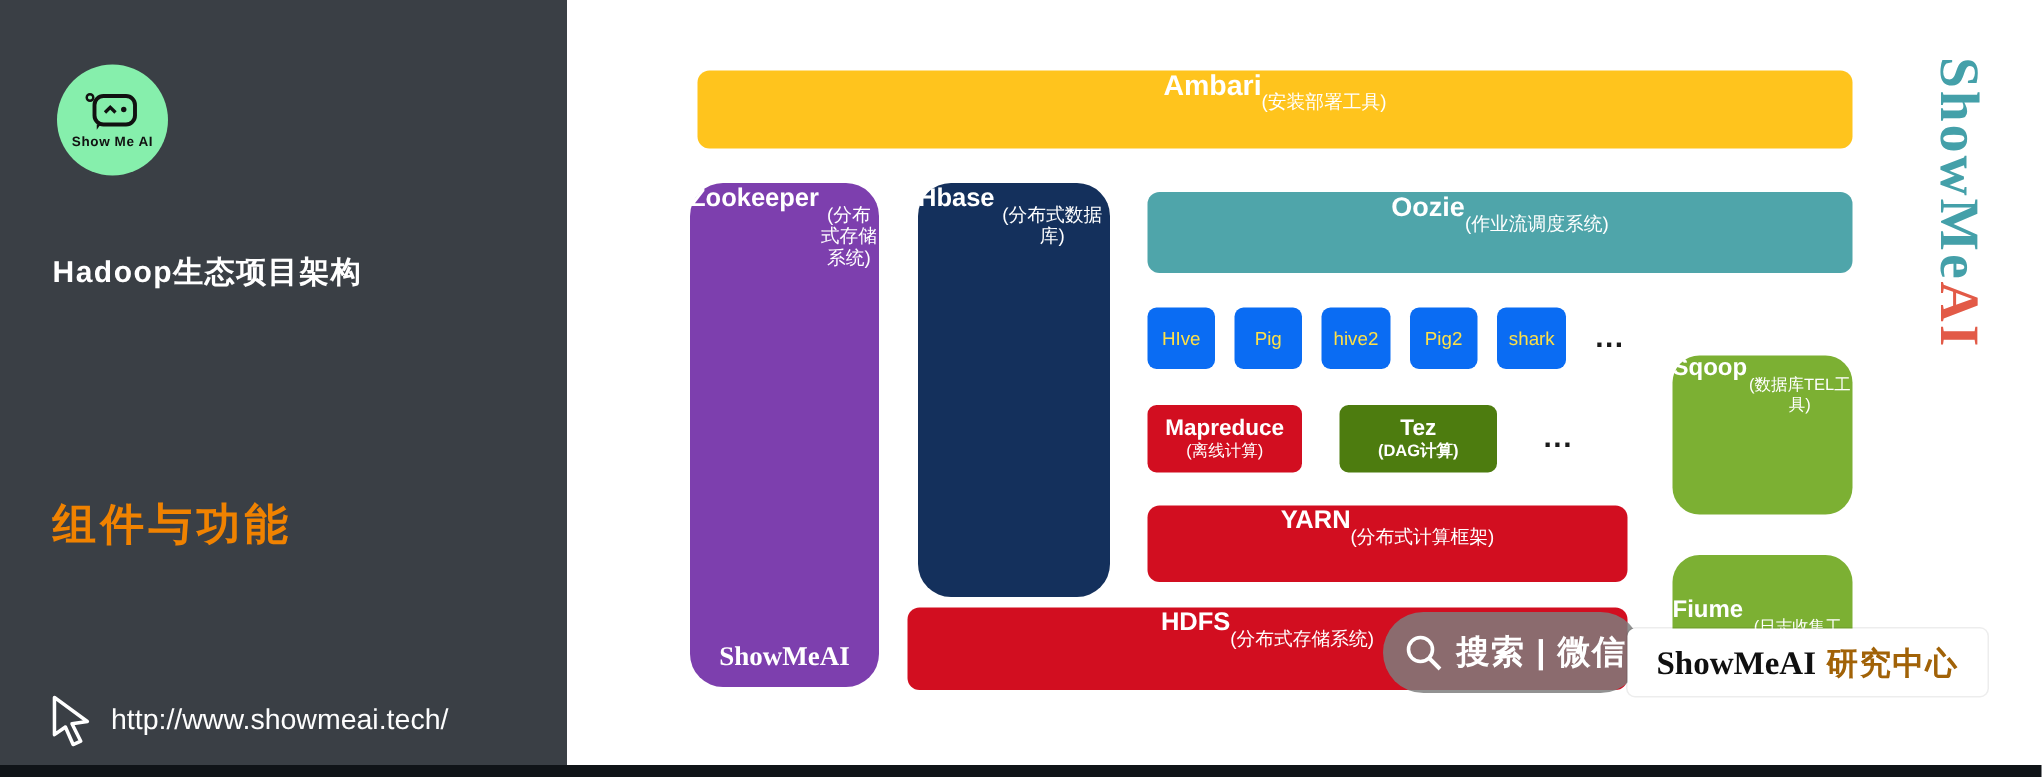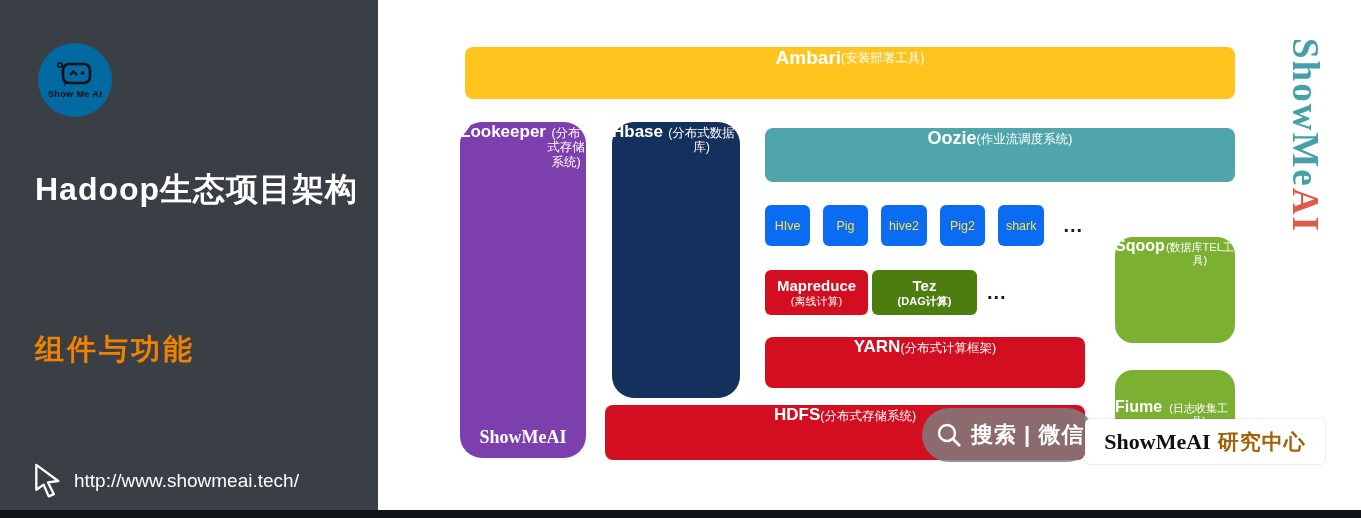--- a/index.html
+++ b/index.html
@@ -2,48 +2,48 @@
 <html><head>
 <meta charset="utf-8">
 <style>
   *{margin:0;padding:0;box-sizing:border-box}
   html,body{width:1361px;height:518px}
   body{position:relative;overflow:hidden;background:#fff;font-family:"Liberation Sans","DejaVu Sans",sans-serif}
   .page{position:absolute;inset:0}
 
   
   .sidebar{position:absolute;left:0;top:0;width:378px;height:518px;background:#3a3f45}
-  .logo{position:absolute;left:38px;top:43px;width:74px;height:74px;border-radius:50%;background:#0369a1;
+  .logo{position:absolute;left:38px;top:43px;width:74px;height:74px;border-radius:50%;background:#86efac;
         display:flex;flex-direction:column;align-items:center;justify-content:center;gap:2px}
   .logo-text{font-size:9px;font-weight:bold;color:#111;letter-spacing:.4px;white-space:nowrap}
-  .side-title{position:absolute;left:35px;top:168px;font-size:32px;color:#fff;font-weight:bold;letter-spacing:1px;white-space:nowrap}
+  .side-title{position:absolute;left:35px;top:168px;font-size:20px;color:#fff;font-weight:bold;letter-spacing:1px;white-space:nowrap}
   .side-subtitle{position:absolute;left:35px;top:330px;font-size:29px;color:#f08200;font-weight:bold;letter-spacing:3px;white-space:nowrap}
   .side-footer{position:absolute;left:30px;top:462px;display:flex;align-items:center;gap:8px;color:#fdfdfd;font-size:19px;white-space:nowrap}
 
   
   .block{position:absolute;color:#fff;display:flex;flex-direction:row;align-items:flex-start;justify-content:center;text-align:center}
   .bname{font-weight:bold;line-height:1.15}
-  .bdesc{font-size:12.5px;margin-top:4px;line-height:1.15}
+  .bdesc{font-size:12.5px;margin-top:14px;line-height:1.15}
 
   .ambari{left:465px;top:47px;width:770px;height:52px;background:#ffc41d;border-radius:8px}
   .ambari .bname{font-size:19px}
   .zookeeper{left:460px;top:122px;width:126px;height:336px;background:#7d3fae;border-radius:22px}
   .zookeeper .bname{font-size:17px}
   .zk-brand{position:absolute;left:0;right:0;bottom:10px;text-align:center;font-family:"Liberation Serif","DejaVu Serif",serif;font-weight:bold;font-size:18px;color:#fff}
   .hbase{left:612px;top:122px;width:128px;height:276px;background:#14305c;border-radius:22px}
   .hbase .bname{font-size:17px}
   .oozie{left:765px;top:128px;width:470px;height:54px;background:#4fa5aa;border-radius:8px}
   .oozie .bname{font-size:18px}
 
   .tools-row{position:absolute;left:765px;top:205px;display:flex;gap:13px;align-items:center}
   .tool{height:41px;min-width:45px;padding:0 8px;background:#0a6cf3;color:#fde047;border-radius:6px;
         display:flex;align-items:center;justify-content:center;font-size:12.5px}
   .dots{color:#1a1a1a;font-weight:bold;font-size:20px;letter-spacing:1px;margin-left:6px}
 
-  .compute-row{position:absolute;left:765px;top:270px;display:flex;gap:4px;align-items:center}
+  .compute-row{position:absolute;left:765px;top:270px;display:flex;gap:25px;align-items:center}
   .cblock{height:45px;border-radius:6px;color:#fff;display:flex;flex-direction:column;align-items:center;justify-content:center}
   .cblock .bname{font-size:15px}
   .cblock .bdesc{font-size:11px;margin-top:1px}
   .mapreduce{width:103px;background:#d20e20}
   .tez{width:105px;background:#4d7c0f}
   .tez .bdesc{font-weight:bold}
   .spark{width:93px;background:#3a5c22}
 
   .sqoop{left:1115px;top:237px;width:120px;height:106px;background:#7cb033;border-radius:18px}
   .sqoop .bname{font-size:16px}

